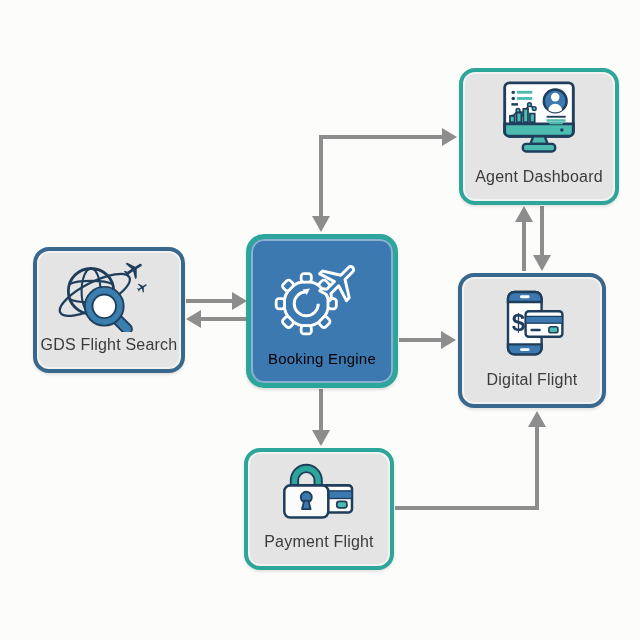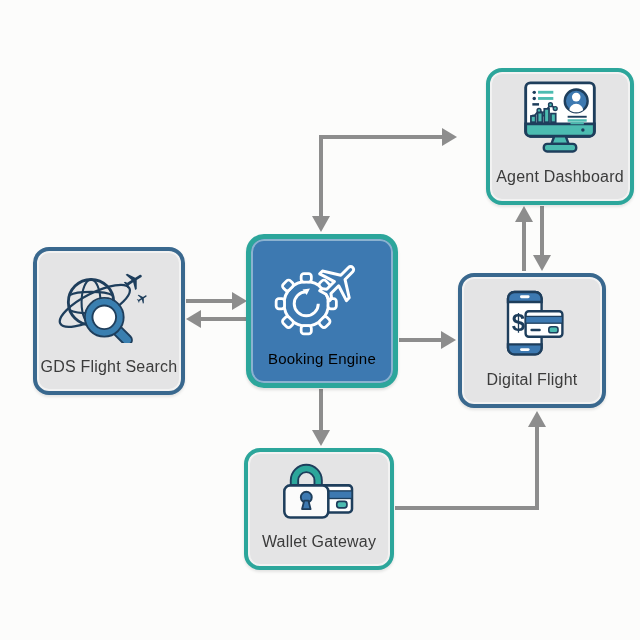--- a/index.html
+++ b/index.html
@@ -21,28 +21,28 @@
     box-shadow:inset 0 0 0 2px #f2f2f2, 0 2px 3px rgba(0,0,0,0.10);
   }
   .node .iconwrap{flex:1;display:flex;align-items:center;justify-content:center;width:100%;}
   .node .label{
     font-size:16px;color:#3b3b3b;margin-bottom:15px;
     letter-spacing:.2px;white-space:nowrap;
   }
   .border-steel{border:4px solid #39688e;background:#e4e4e5;}
   .border-teal{border:4px solid #2ca69b;background:#e4e4e5;}
 
-  #node-gds{left:33px;top:247px;width:152px;height:148px;}
+  #node-gds{left:33px;top:247px;width:152px;height:126px;}
   #node-booking{
     left:246px;top:234px;width:152px;height:154px;
     border:5px solid #2ca69b;background:#3d79b1;border-radius:18px;
     box-shadow:inset 0 0 0 2px rgba(235,248,246,.45), 0 2px 3px rgba(0,0,0,0.12);
   }
   #node-booking .label{color:#000000;font-size:15px;margin-bottom:16px;}
-  #node-agent{left:486px;top:68px;width:148px;height:137px;justify-content:center;}
+  #node-agent{left:459px;top:68px;width:160px;height:137px;justify-content:center;}
   #node-wallet{left:458px;top:273px;width:148px;height:135px;}
   #node-payment{left:244px;top:448px;width:150px;height:122px;}
 </style>
 </head>
 <body>
 
 <div class="canvas">
 
   <svg class="edge-layer" viewBox="0 0 640 640" aria-hidden="true">
 
@@ -205,16 +205,16 @@
         <rect x="44" y="30" width="50" height="32" rx="4" fill="#ffffff" stroke="#1e3e5c" stroke-width="3"></rect>
         <rect x="44" y="36.5" width="50" height="9" fill="#3d79b1" stroke="#1e3e5c" stroke-width="1.6"></rect>
         <rect x="76" y="49" width="12" height="7.5" rx="3" fill="#4cbcb1" stroke="#1e3e5c" stroke-width="2"></rect>
         <path d="M26,32 v-8 a14,14 0 0 1 28,0 v8" fill="none" stroke="#1e3e5c" stroke-width="11"></path>
         <path d="M26,32 v-8 a14,14 0 0 1 28,0 v8" fill="none" stroke="#2ca69b" stroke-width="6.5"></path>
         <rect x="14" y="30" width="52" height="38" rx="7" fill="#fbfbfb" stroke="#1e3e5c" stroke-width="3"></rect>
         <circle cx="40" cy="44" r="6.5" fill="#3d79b1" stroke="#1e3e5c" stroke-width="2.2"></circle>
         <path d="M37.5,48 h5 l2.5,10 h-10 z" fill="#3d79b1" stroke="#1e3e5c" stroke-width="2.2" stroke-linejoin="round"></path>
       </svg>
     </div>
-    <div class="label">Wallet Gateway</div>
+    <div class="label">Payment Flight</div>
   </div>
 
 </div>
 
 </body></html>

